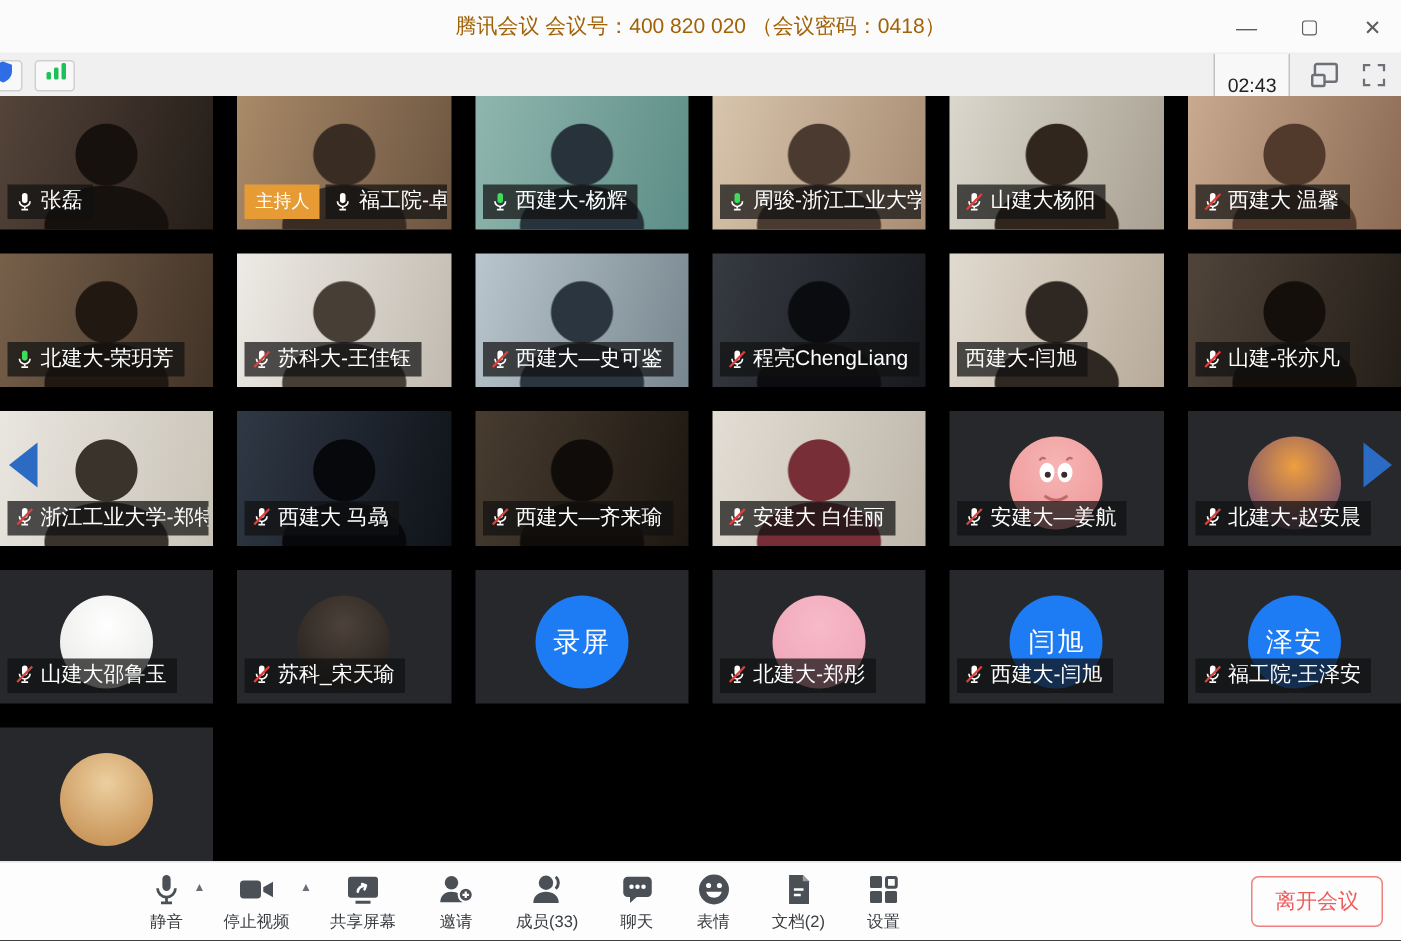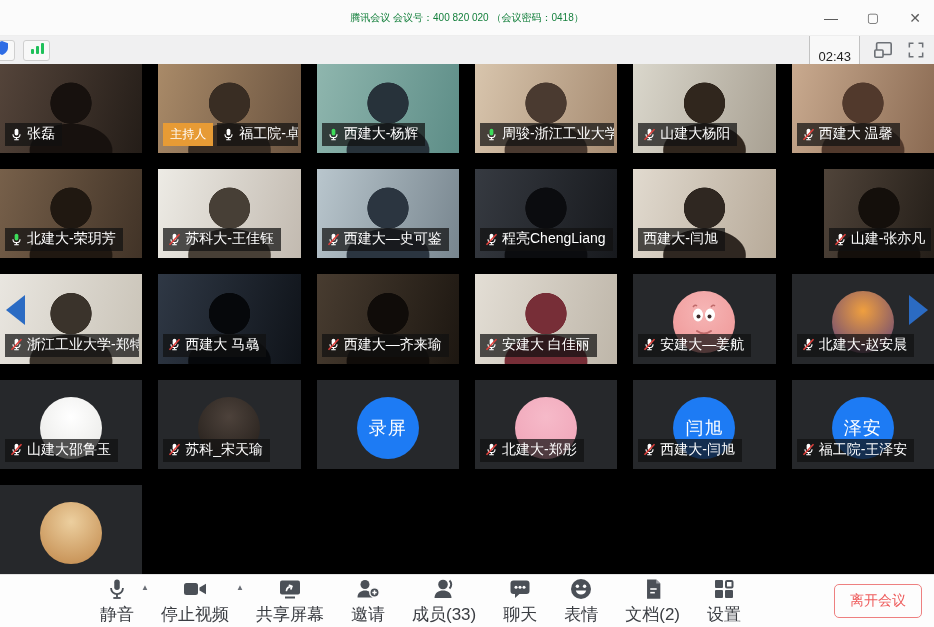--- a/index.html
+++ b/index.html
@@ -1,19 +1,19 @@
 <!DOCTYPE html>
 <html><head>
 <meta charset="utf-8">
 <style>
   html,body{margin:0;padding:0;background:#000;}
   body{width:934px;height:627px;overflow:hidden;font-family:"Liberation Sans","DejaVu Sans",sans-serif;position:relative;}
   
   .titlebar{height:36px;background:#fbfbfb;display:flex;align-items:center;justify-content:center;position:relative;border-bottom:1px solid #eee;box-sizing:border-box;}
-  .titlebar .title{font-size:10px;color:#15803d;}
+  .titlebar .title{font-size:14px;color:#a16207;}
   .win-controls{position:absolute;right:10px;top:0;height:100%;display:flex;align-items:center;gap:24px;}
   .win-btn{color:#5c5c5c;font-size:14px;width:18px;text-align:center;cursor:default;line-height:1;}
   .win-btn.max{font-size:13px;}
   
   .statusbar{height:28px;background:#f0f0f1;display:flex;align-items:center;position:relative;overflow:hidden;box-sizing:border-box;}
   .sb-btn{width:27px;height:21px;border:1px solid #cfcfcf;border-radius:3px;background:#f8f8f8;display:flex;align-items:center;justify-content:center;margin-left:8px;box-sizing:border-box;}
   .sb-btn.cut{margin-left:-12px;}
   .sb-right{position:absolute;right:8px;top:0;height:100%;display:flex;align-items:center;gap:12px;}
   .timer-box{border:1px solid #c2c2c2;border-radius:3px;background:#f8f8f8;padding:15px 8px 2px;font-size:13px;color:#222;}
   
@@ -28,21 +28,21 @@
   .name-label{background:rgba(16,16,16,0.72);color:#fff;font-size:14px;padding:2px 7px 3px 5px;display:flex;align-items:center;gap:4px;white-space:nowrap;overflow:hidden;}
   .name-label .mic{display:flex;align-items:center;flex:none;}
   .nav-arrow{position:absolute;top:50%;width:0;height:0;border-top:15px solid transparent;border-bottom:15px solid transparent;transform:translateY(-80%);cursor:pointer;z-index:5;}
   .nav-left{left:6px;border-right:19px solid #2b6bc3;}
   .nav-right{right:6px;border-left:19px solid #2b6bc3;}
   
   .toolbar{position:absolute;left:0;right:0;bottom:0;height:53px;background:#fdfdfd;border-top:1px solid #e4e4e4;box-sizing:border-box;display:flex;align-items:center;}
   .tb-items{display:flex;align-items:flex-end;gap:27px;margin-left:100px;}
   .tb-item{display:flex;flex-direction:column;align-items:center;cursor:pointer;position:relative;}
   .tb-item .ticon{height:24px;display:flex;align-items:center;justify-content:center;}
-  .tb-item .tlabel{font-size:17px;color:#3a3d42;margin-top:2px;white-space:nowrap;}
+  .tb-item .tlabel{font-size:11px;color:#3a3d42;margin-top:2px;white-space:nowrap;}
   .tb-caret{position:absolute;right:-15px;top:6px;font-size:8px;color:#6a6e76;}
   .leave-btn{position:absolute;right:12px;top:50%;transform:translateY(-50%);color:#ee5c5c;border:1px solid #ee8080;border-radius:5px;background:transparent;padding:7px 15px;font-size:14px;font-family:inherit;cursor:pointer;}
 </style>
 </head>
 <body>
 
 <div class="titlebar">
   <span class="title">腾讯会议 会议号：400 820 020 （会议密码：0418）</span>
   <div class="win-controls">
     <span class="win-btn">—</span>
@@ -253,21 +253,21 @@
         </div>
       </div>
       <div class="tile" style="background: linear-gradient(105deg, rgb(225, 218, 207), rgb(183, 170, 153));">
         <div class="person" style="background: radial-gradient(21px at 50% 44%, rgb(47, 39, 33) 0px, rgb(47, 39, 33) 97%, transparent 100%), radial-gradient(42px 27px at 50% 97%, rgb(47, 39, 33) 0px, rgb(47, 39, 33) 97%, transparent 100%);"></div>
         <div class="label-row">
           <div class="name-label">
             <span>西建大-闫旭</span>
           </div>
         </div>
       </div>
-      <div class="tile" style="background: linear-gradient(105deg, rgb(80, 68, 58), rgb(36, 30, 24)); margin-left: 32px;">
+      <div class="tile" style="background: linear-gradient(105deg, rgb(80, 68, 58), rgb(36, 30, 24));">
         <div class="person" style="background: radial-gradient(21px at 50% 44%, rgb(20, 15, 11) 0px, rgb(20, 15, 11) 97%, transparent 100%), radial-gradient(42px 27px at 50% 97%, rgb(20, 15, 11) 0px, rgb(20, 15, 11) 97%, transparent 100%);"></div>
         <div class="label-row">
           <div class="name-label">
             <span class="mic">
               <svg width="13" height="13" viewBox="0 0 14 14">
                 <rect x="5" y="0.8" width="4" height="7.2" rx="2" fill="#ffffff"></rect>
                 <path d="M3.2 6.6 a3.8 3.8 0 0 0 7.6 0" fill="none" stroke="#fff" stroke-width="1.2"></path>
                 <line x1="7" y1="10.6" x2="7" y2="12" stroke="#fff" stroke-width="1.2"></line>
                 <line x1="4.6" y1="12.6" x2="9.4" y2="12.6" stroke="#fff" stroke-width="1.2"></line>
                 <line x1="1.6" y1="12.6" x2="12.4" y2="1.4" stroke="#e0403c" stroke-width="1.7"></line>

